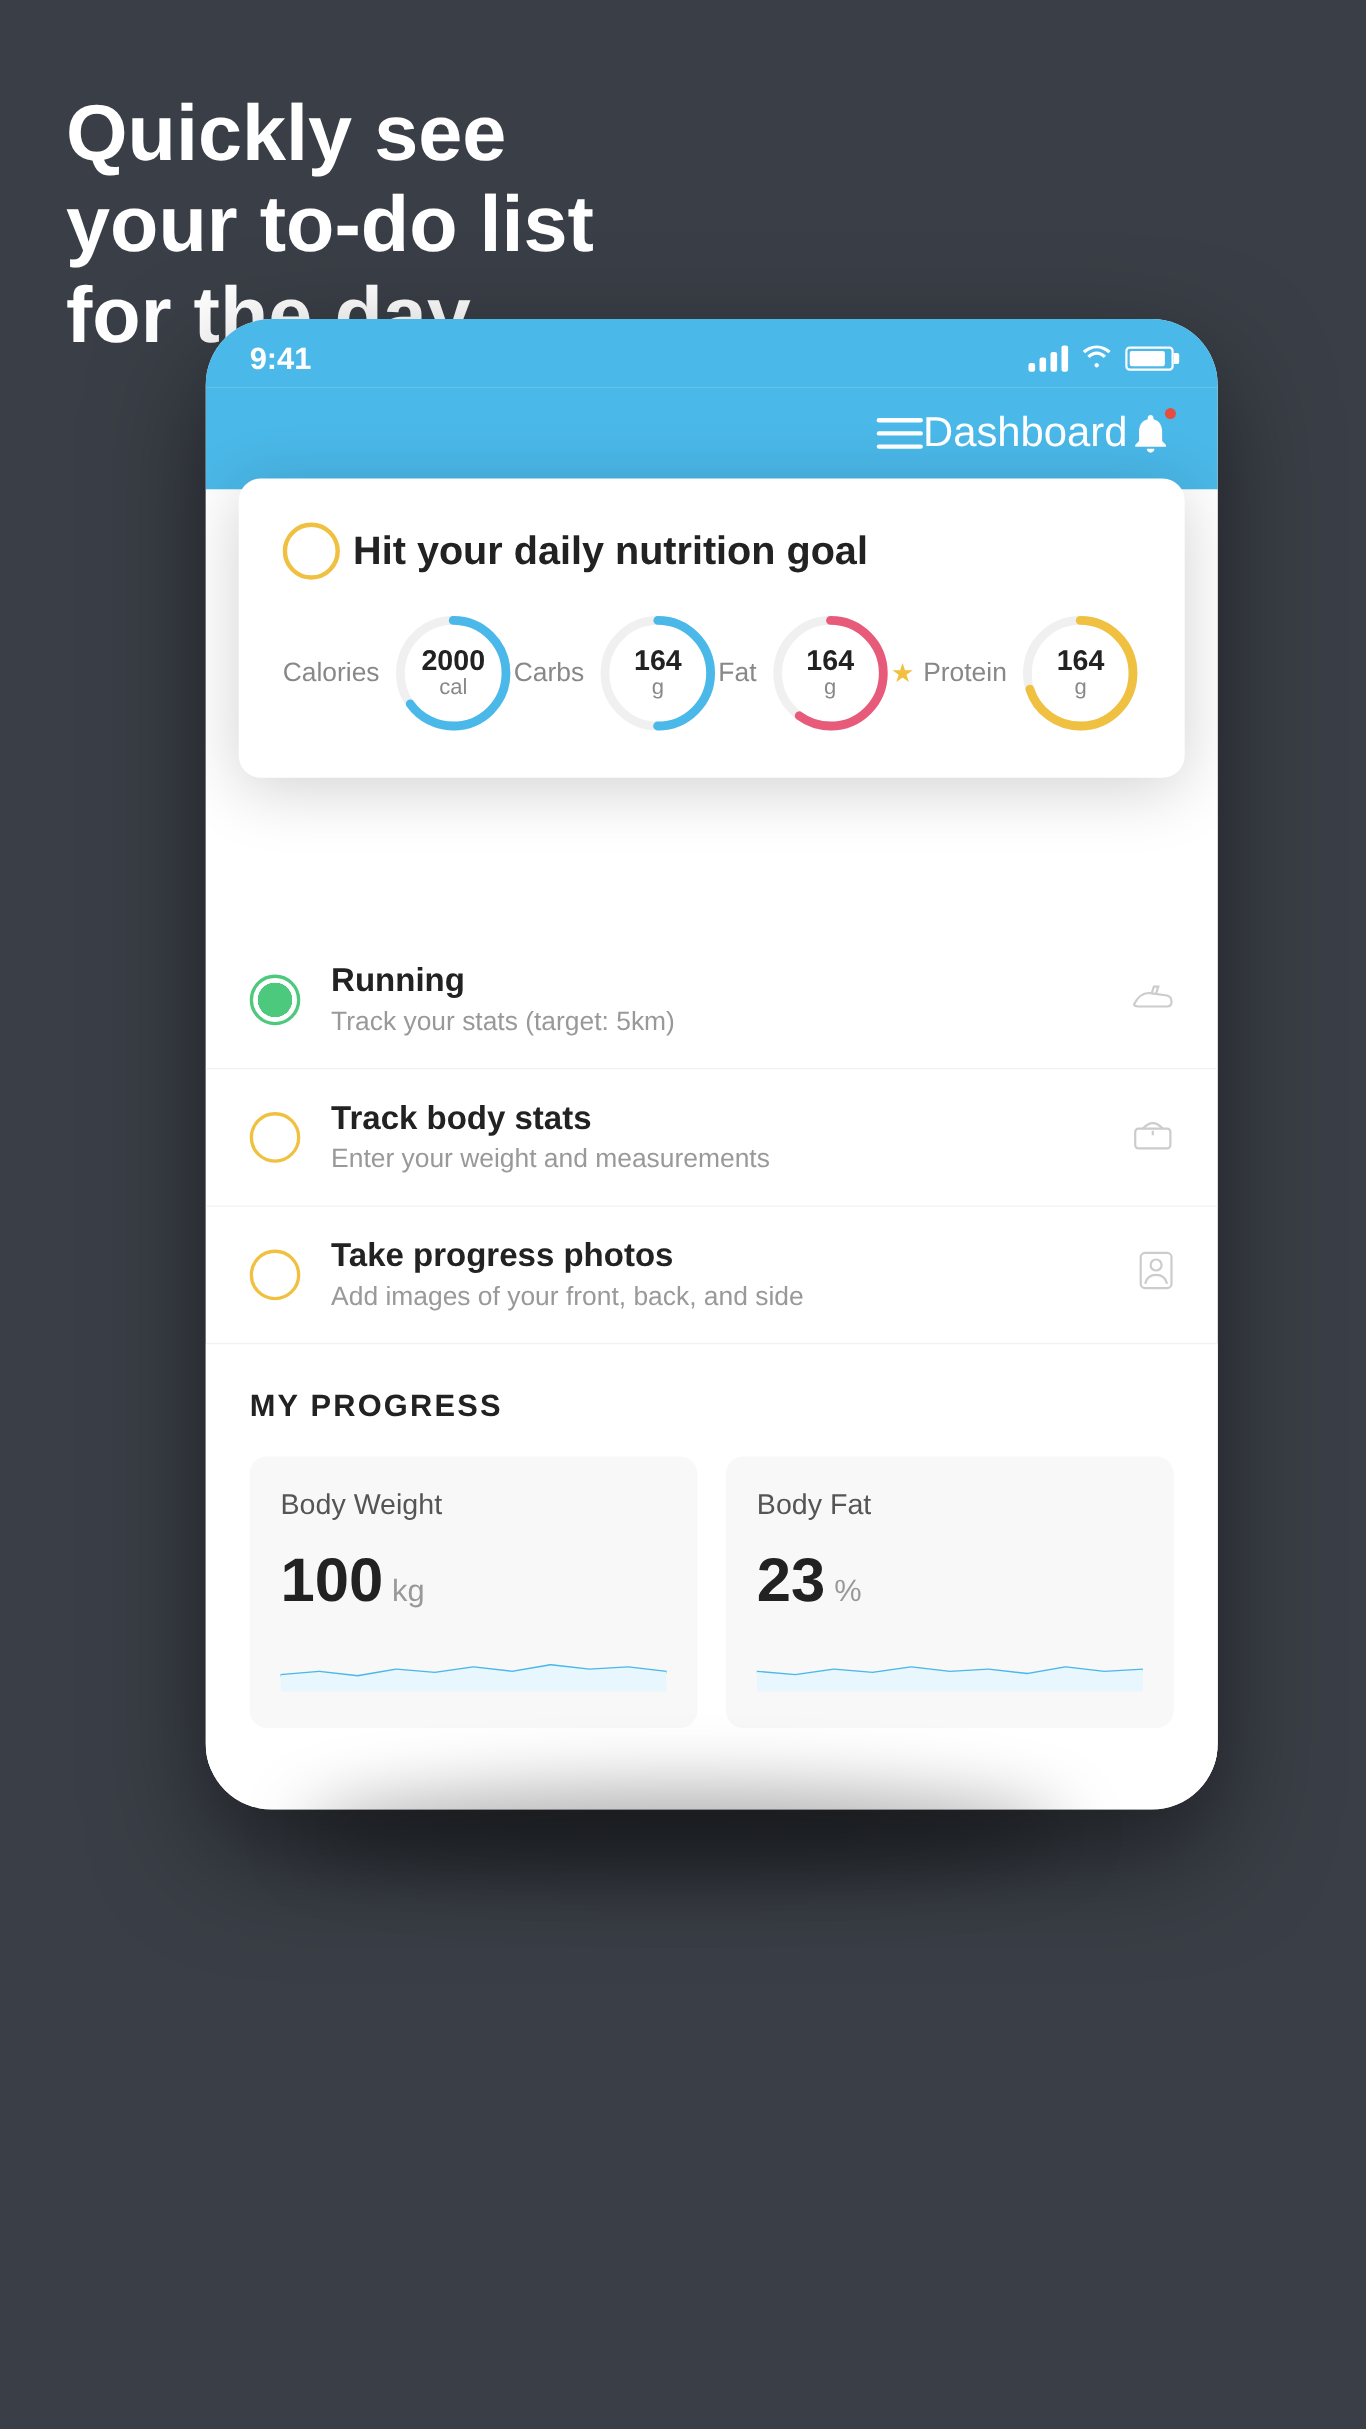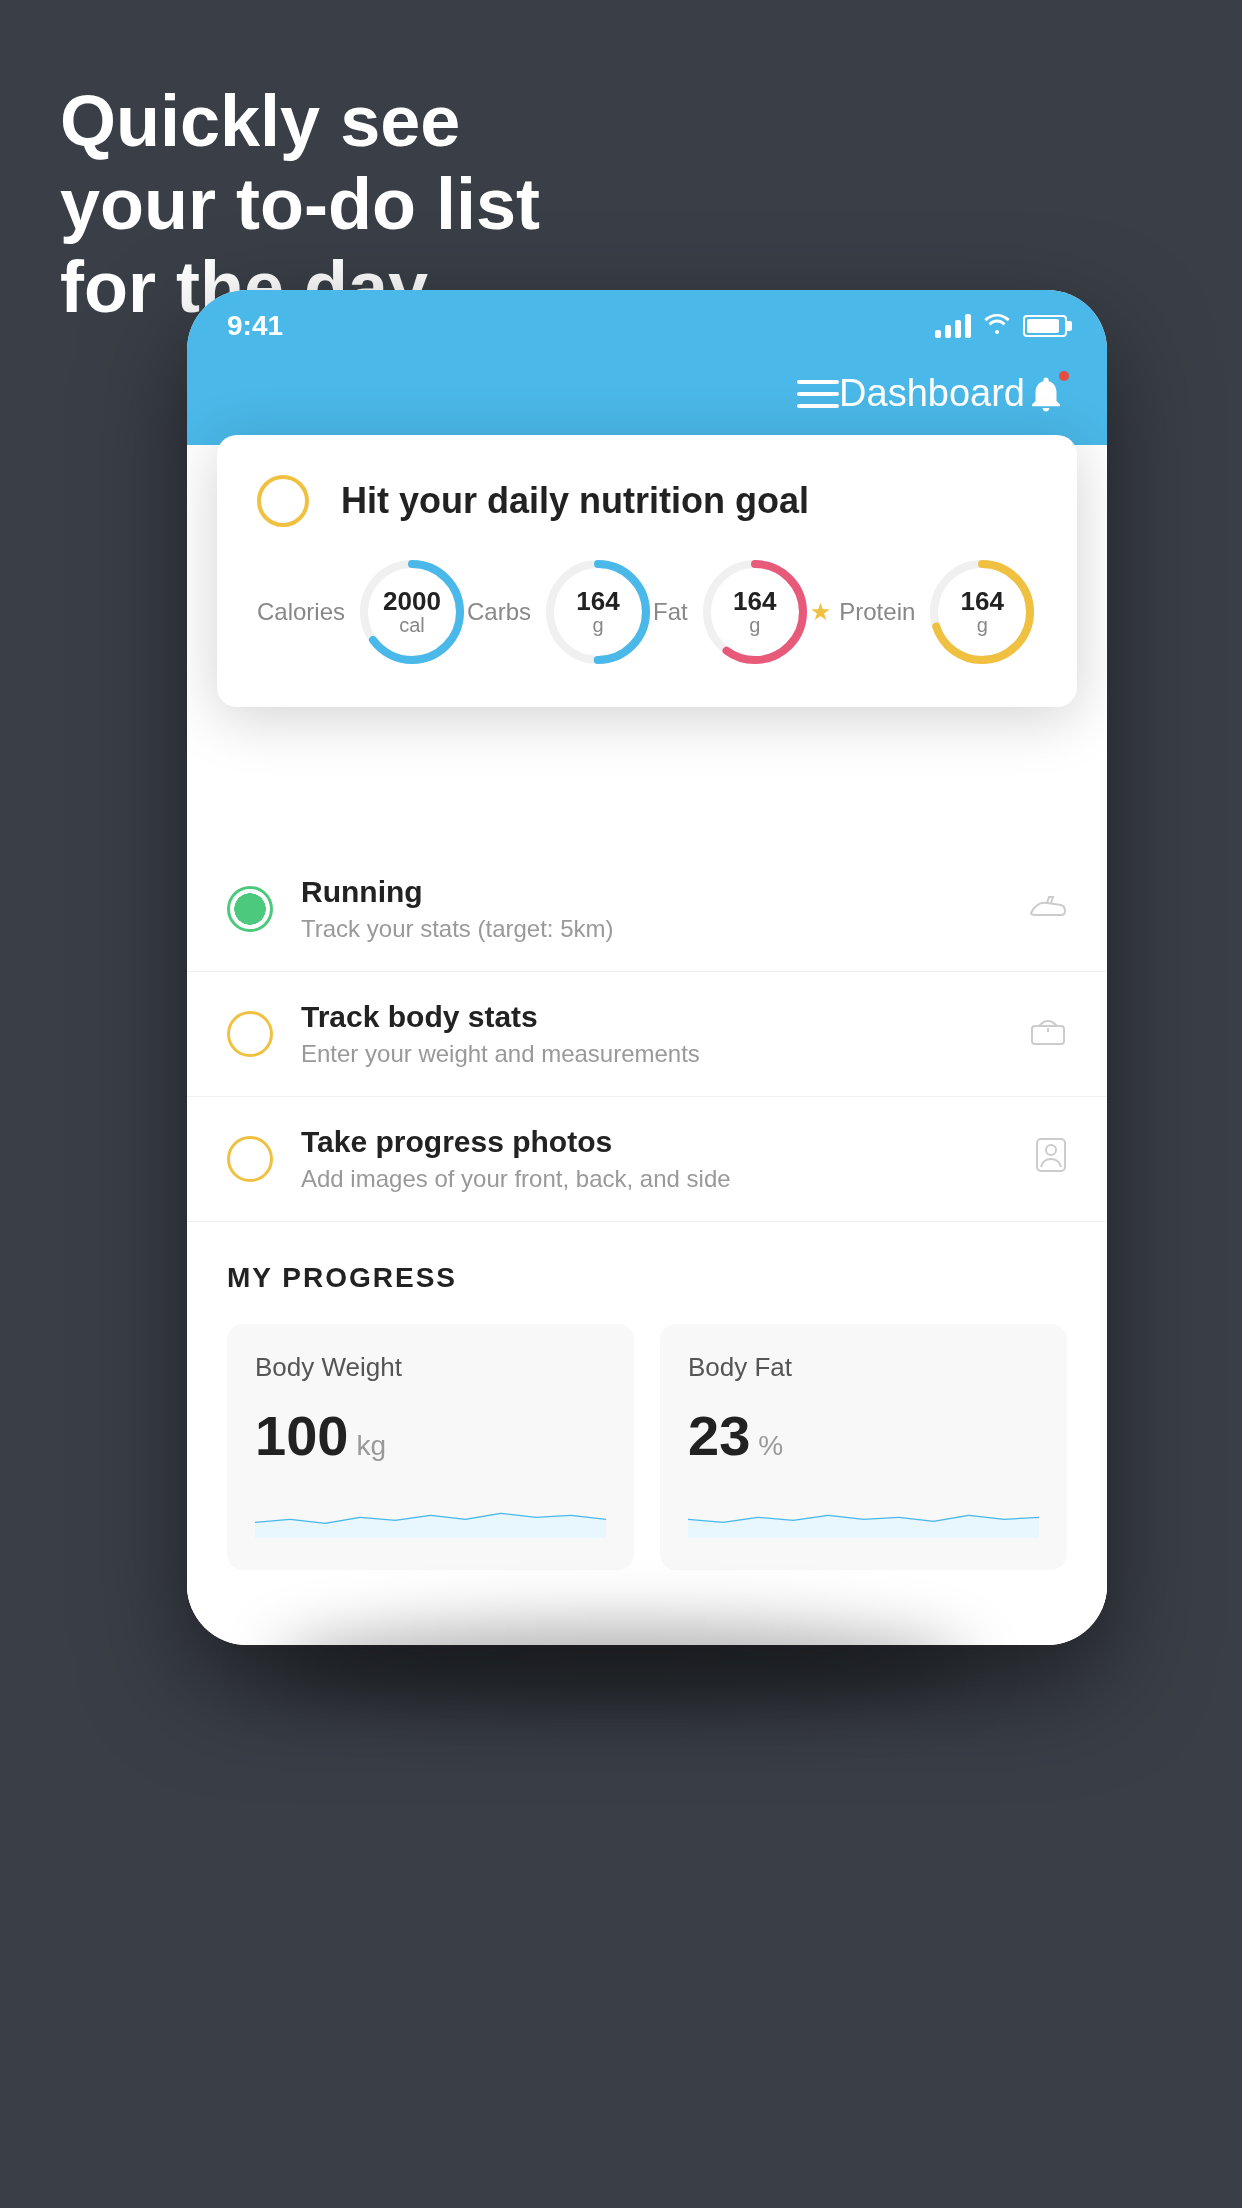--- a/index.html
+++ b/index.html
@@ -178,21 +178,21 @@
       background: #fff;
       border-radius: 20px;
       padding: 40px;
       box-shadow: 0 10px 60px rgba(0,0,0,0.18);
       z-index: 10;
     }
 
     .card-header-row {
       display: flex;
       align-items: center;
-      gap: 32px;
+      gap: 12px;
       margin-bottom: 30px;
     }
     .circle-check {
       width: 52px;
       height: 52px;
       border-radius: 50%;
       border: 4px solid #f0c040;
       flex-shrink: 0;
     }
     .card-title {

